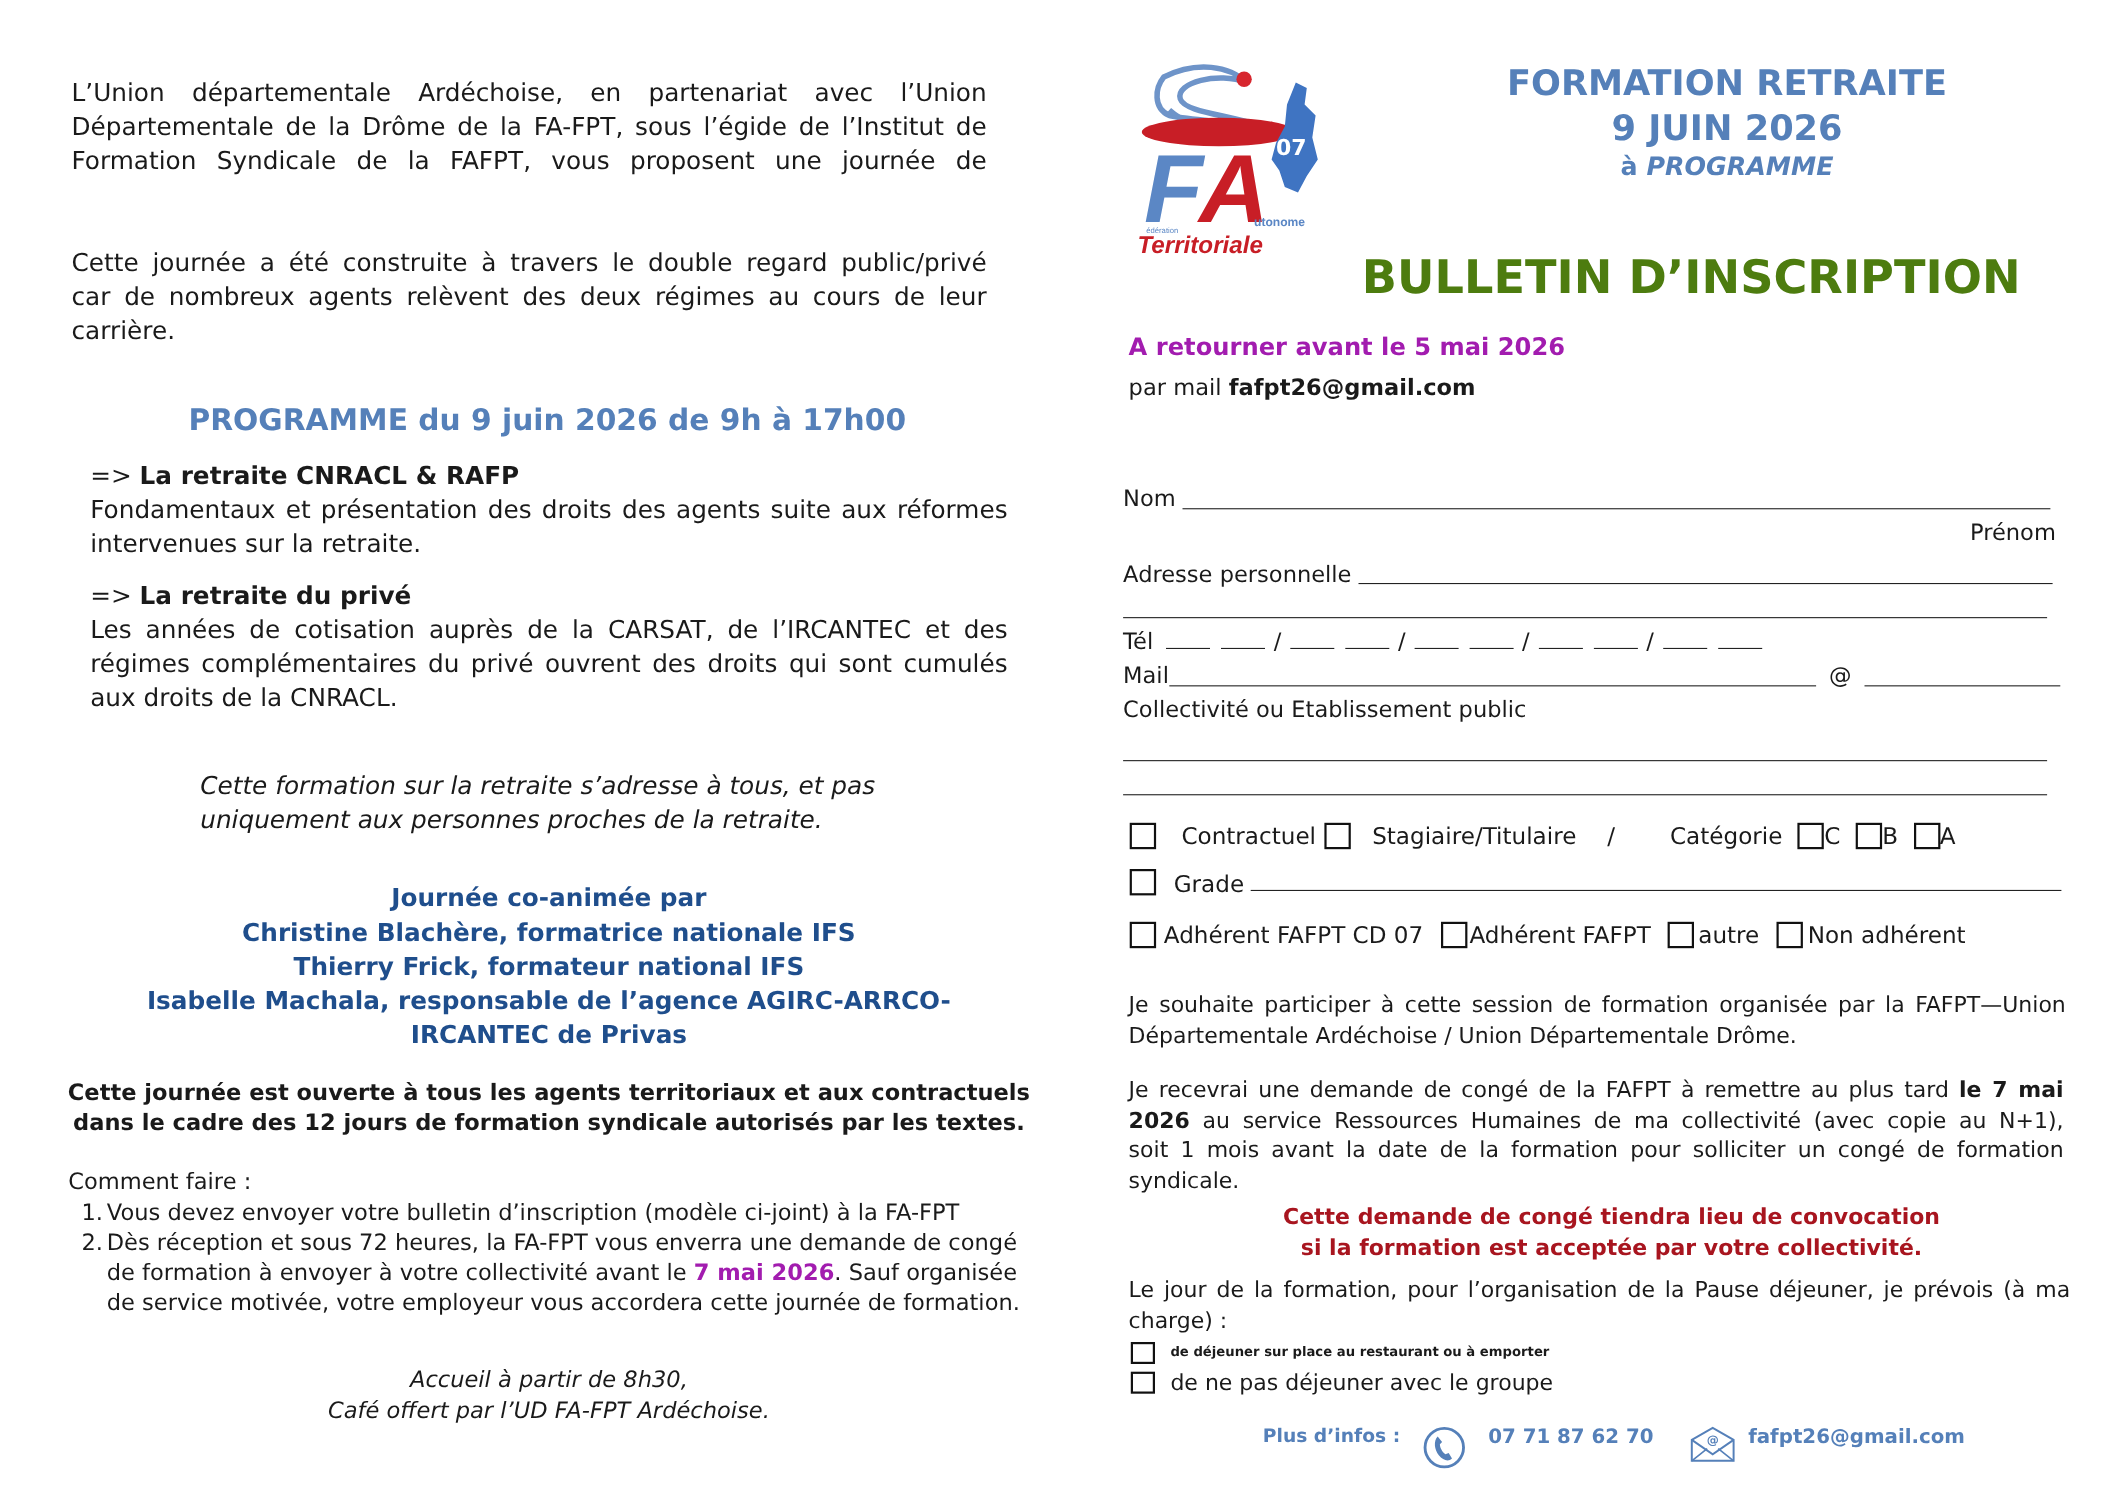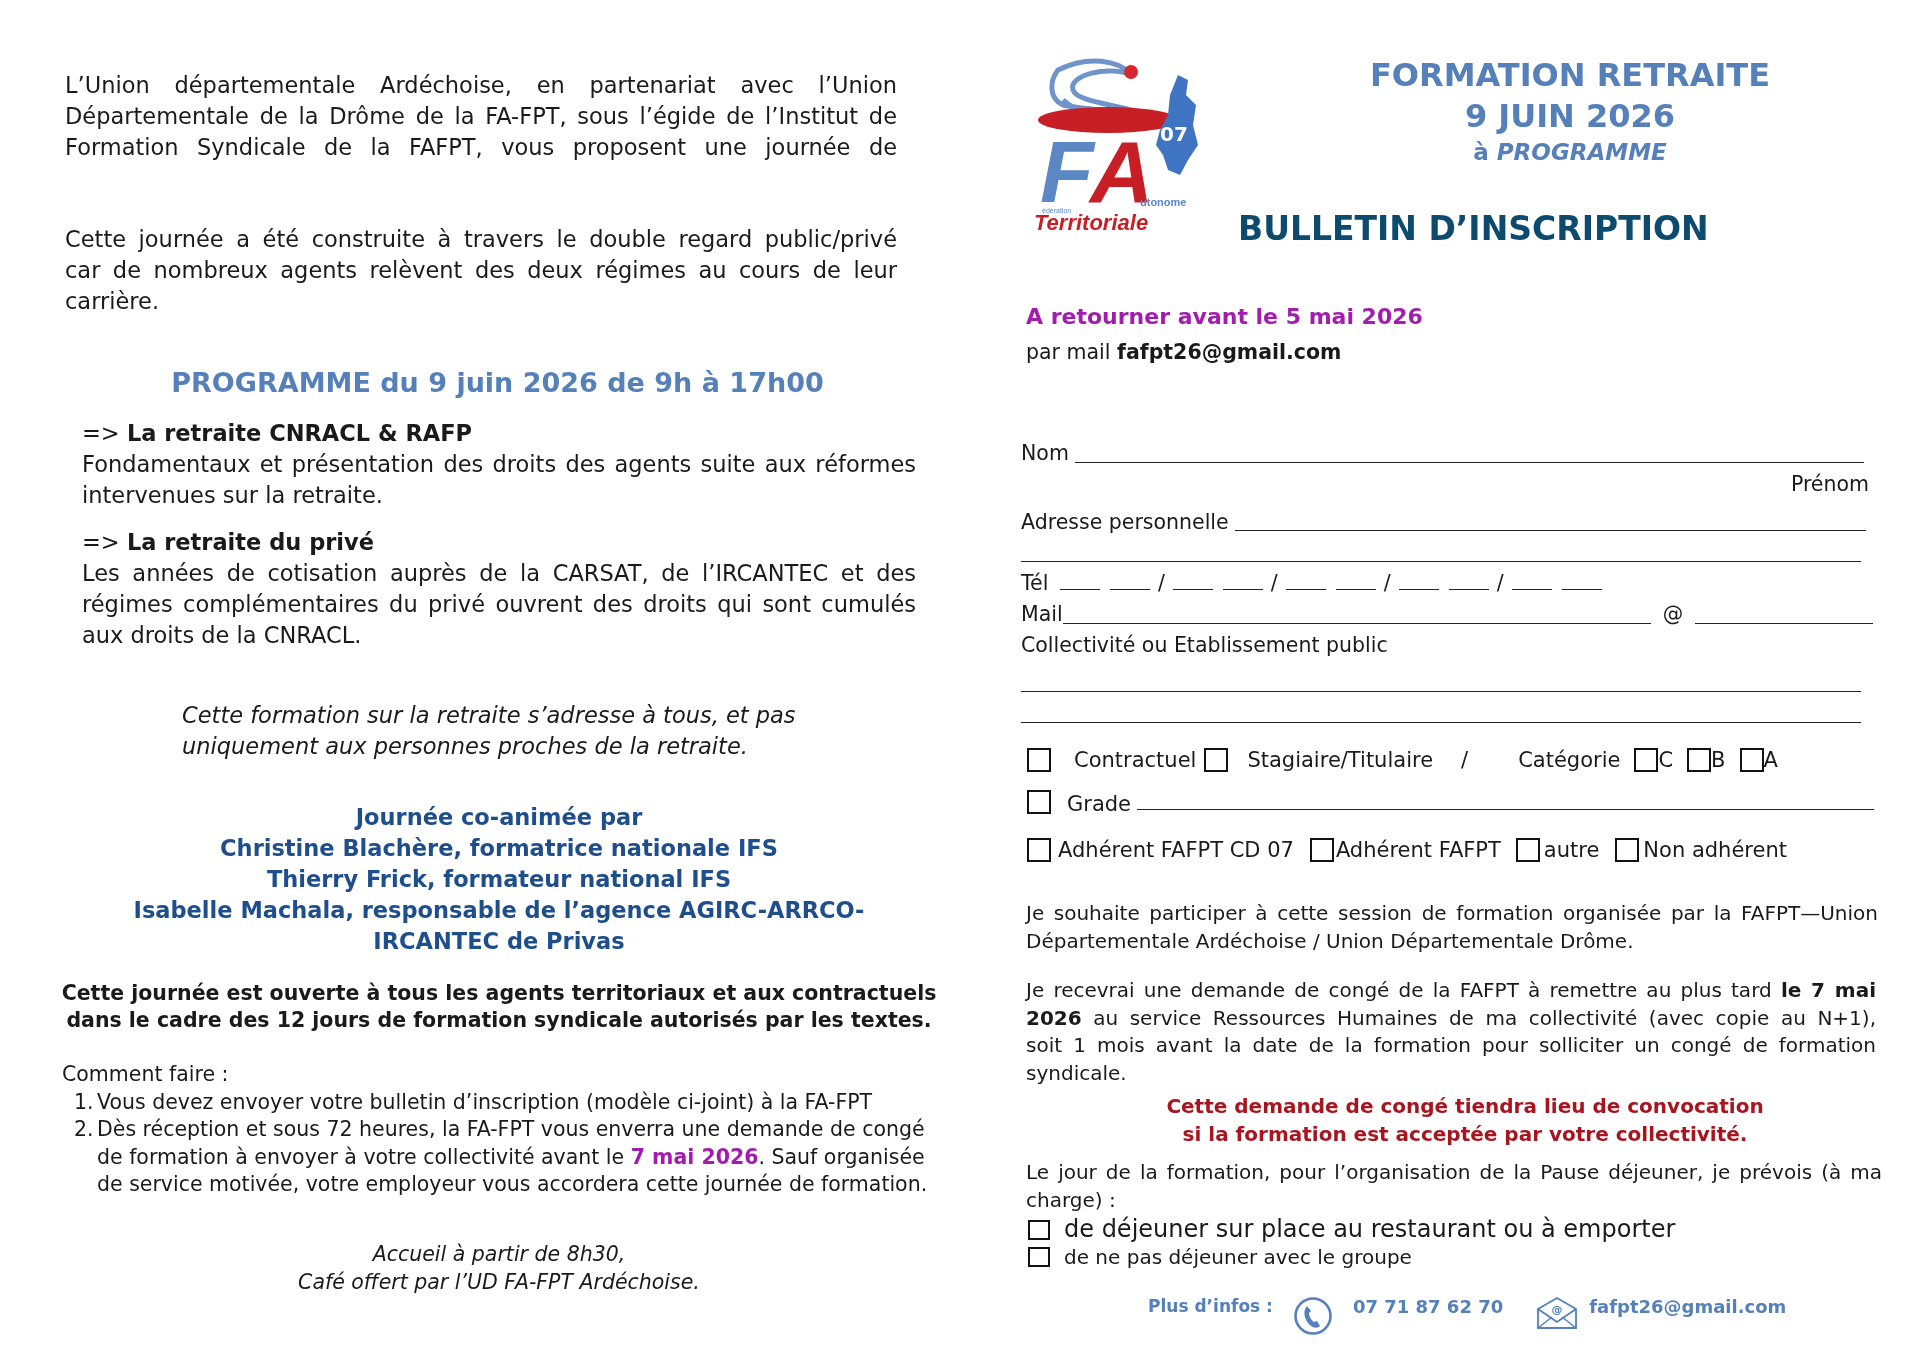--- a/index.html
+++ b/index.html
@@ -120,21 +120,21 @@
 </div>
 
 <div class="abs bold blue-light center" style="left:1340px; top:55px; width:460px;">
   <div style="font-size:32px; line-height:40px;">FORMATION RETRAITE</div>
   <div style="font-size:32px; line-height:42px;">9 JUIN 2026</div>
   <div style="font-size:23px; line-height:30px;">
     <span>à </span><span class="italic">PROGRAMME</span>
   </div>
 </div>
 
-<div class="abs bold red" style="left:1238px; top:209px; font-size:33px; line-height:40px; color:#0c4a6e;">BULLETIN D’INSCRIPTION</div>
+<div class="abs bold red" style="left:1238px; top:232px; font-size:42px; line-height:40px; color:#4d7c0f;">BULLETIN D’INSCRIPTION</div>
 
 <div class="abs bold red" style="left:1026px; top:302px; font-size:22px; line-height:30px;">A retourner avant le 5 mai 2026</div>
 <div class="abs" style="left:1026px; top:338px; font-size:20.5px; line-height:28px;">
   <span>par mail </span><span class="bold" style="cursor:pointer;">fafpt26@gmail.com</span>
 </div>
 
 <div class="abs" style="left:1021px; top:438px; width:850px; font-size:20.5px; line-height:30.8px;">
   <div class="line-row" style="width:843px;">
     <span>Nom</span>
     <span class="uline"></span>
@@ -217,21 +217,21 @@
   <div>Cette demande de congé tiendra lieu de convocation</div>
   <div>si la formation est acceptée par votre collectivité.</div>
 </div>
 
 <div class="abs" style="left:1026px; top:1159px; width:856px; font-size:20px; line-height:27.5px;">
   <div class="just">Le jour de la formation, pour l’organisation de la Pause déjeuner, je prévois (à ma</div>
   <div>charge) :</div>
 </div>
 
 <div class="abs" style="left:1028px; top:1216px; font-size:20px; line-height:27.5px;">
-  <div class="cbrow" style="font-size:24px;">
+  <div class="cbrow" style="font-size:12px;font-weight:bold;">
     <span class="cb small"></span>
     <span style="margin-left:14px;">de déjeuner sur place au restaurant ou à emporter</span>
   </div>
   <div class="cbrow" style="font-size:20px;">
     <span class="cb small"></span>
     <span style="margin-left:14px;">de ne pas déjeuner avec le groupe</span>
   </div>
 </div>
 
 <div class="abs" style="left:1148px; top:1296px; width:640px; height:44px; display:flex; align-items:flex-start; color:#5580b9; font-weight:bold;">

